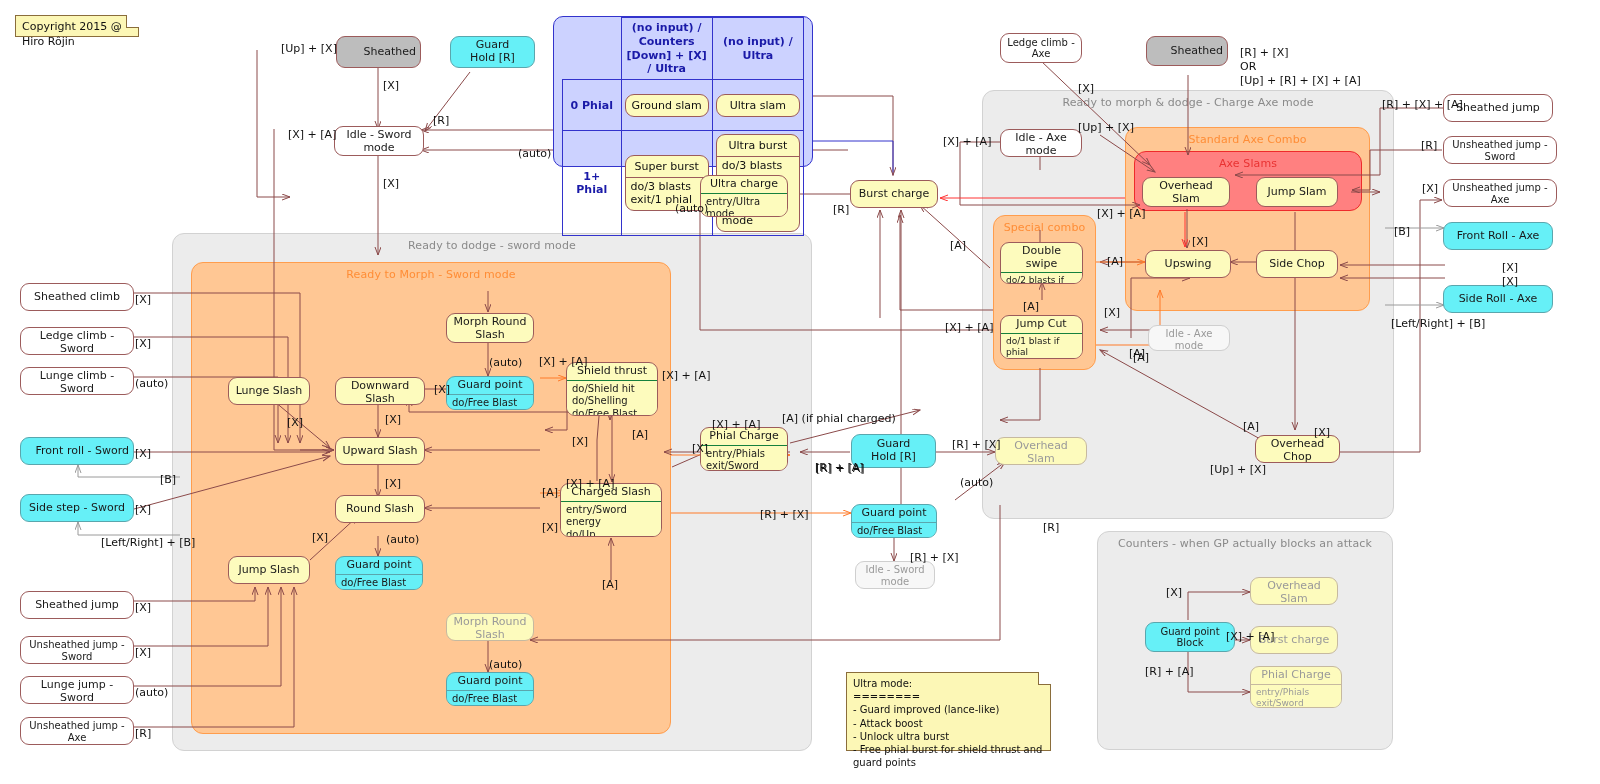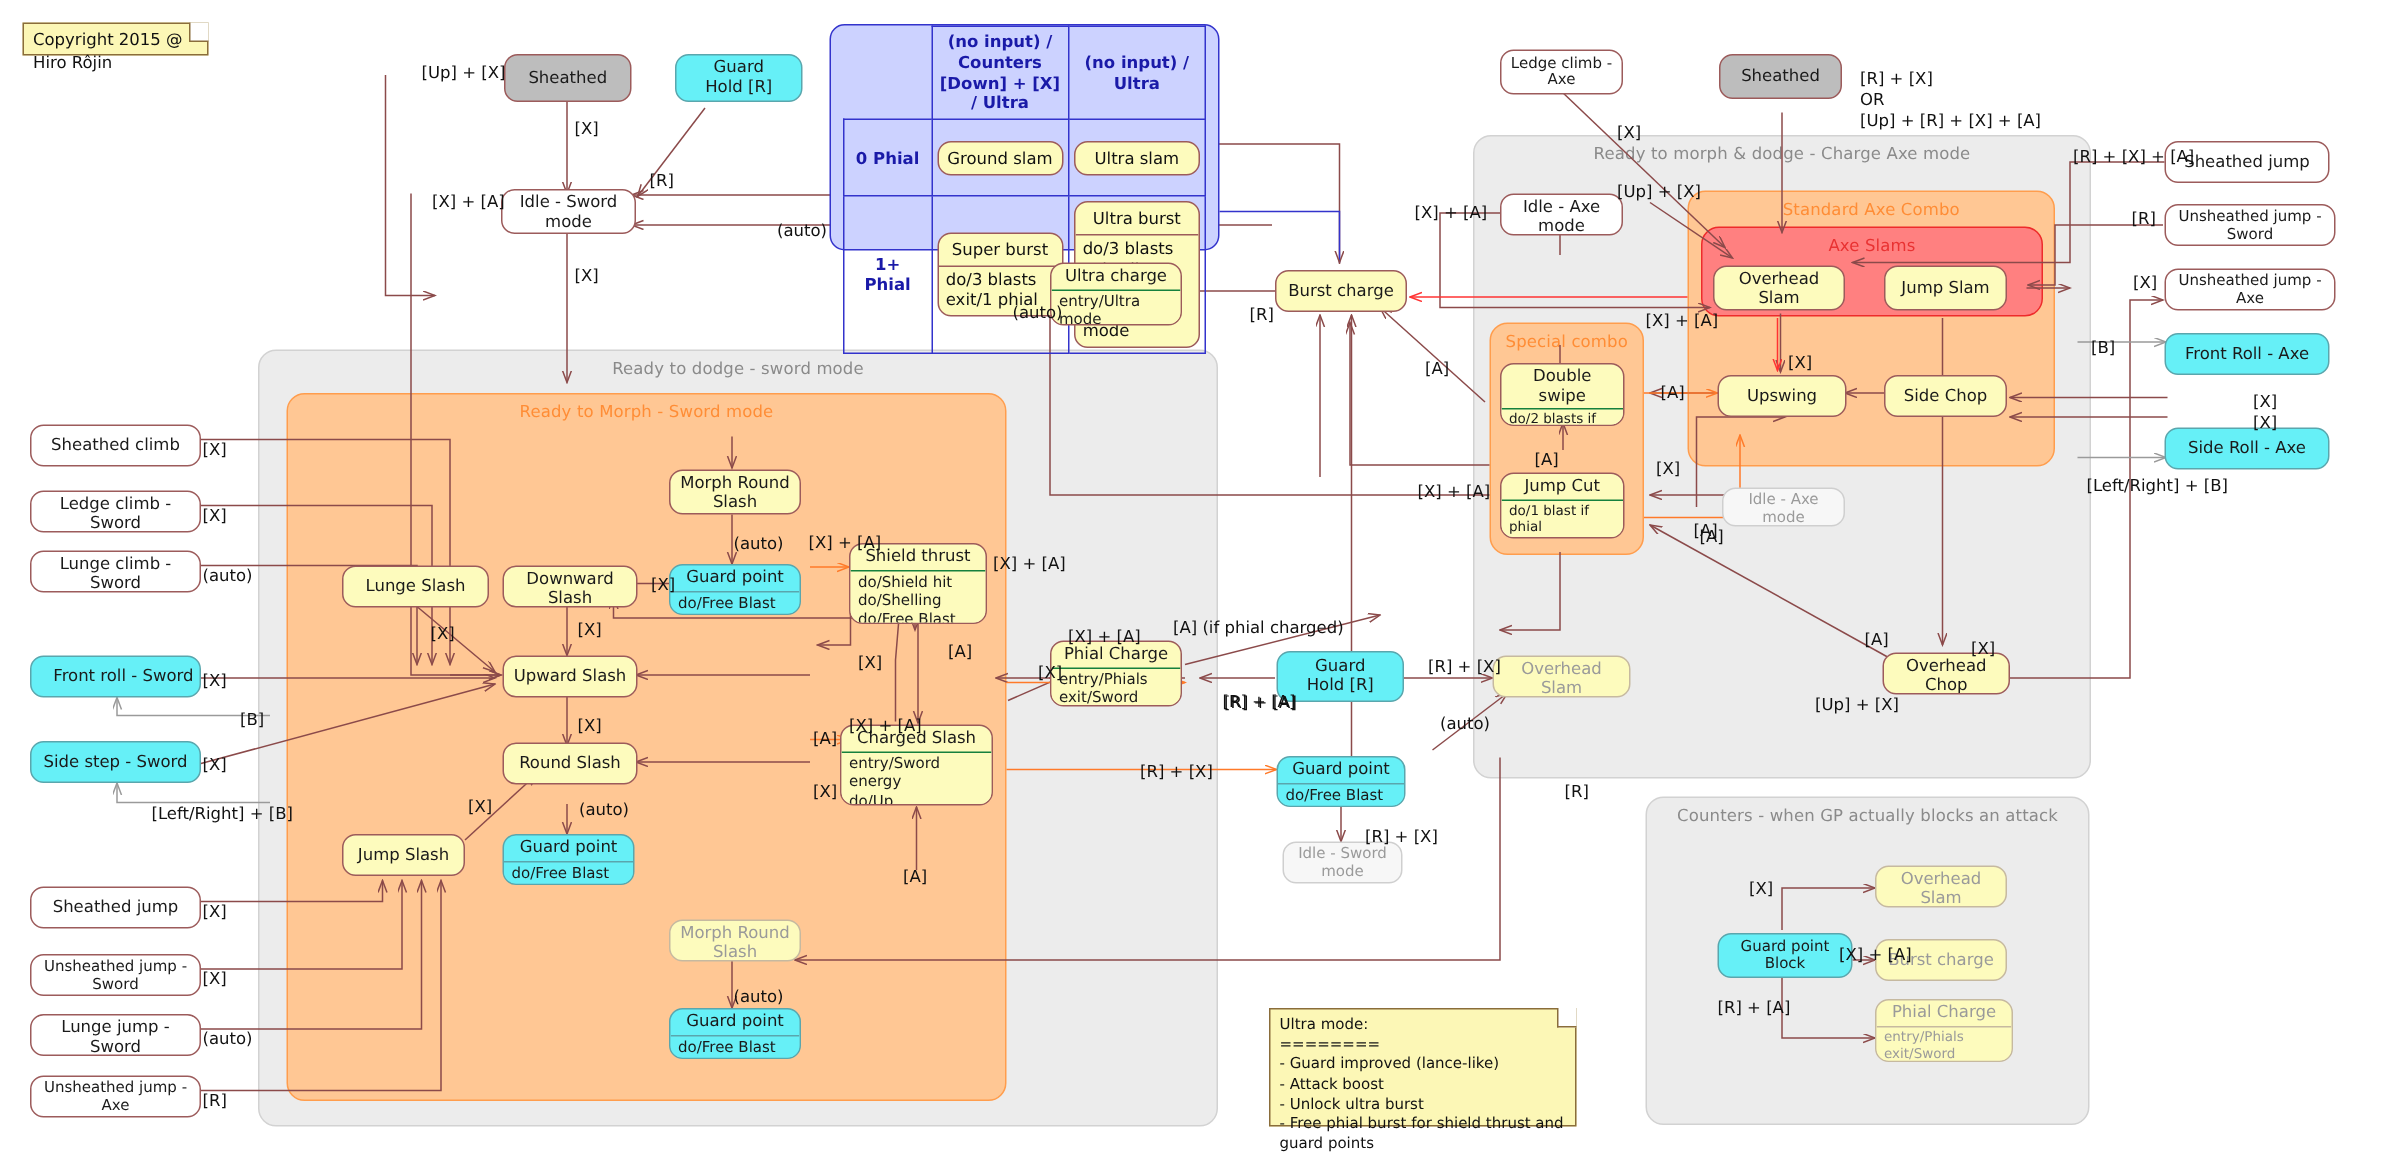--- a/index.html
+++ b/index.html
@@ -25,21 +25,21 @@
   .node .hd{flex:1;display:flex;align-items:center;justify-content:center;
             text-align:center;font-size:11px;line-height:1.15;padding:2px 4px;
             color:#1a1a1a;}
   .node .bd{border-top:1px solid #15803d;font-size:11px;line-height:1.25;
             padding:2px 5px 3px 5px;color:#1a1a1a;white-space:pre-line;}
   .n-white{background:#ffffff;}
   .n-yellow{background:#fdfbbd;}
   .n-yellow .bd{background:#fdfbbd;}
   .n-cyan{background:#66f0f7;border-color:#5aa6ad;}
   .n-cyan .bd{border-top-color:#5aa6ad;background:#66f0f7;}
-  .n-grey{background:#bdbdbd;border-color:#9c5b5b;}
+  .n-grey{background:#bdbdbd;border-color:#9c5b5b;align-items:flex-end;}
   .n-ghost{background:#f7f7f7;border:1px solid #cfcfcf;}
   .n-ghost .hd{color:#9a9a9a;}
   .faded .hd,.faded .bd{color:#9a9a9a;}
   .faded{border-color:#c6b9a0;}
   .faded .bd{border-top-color:#c6b9a0;}
   .cfade{color:#4bbec6;}
 
   
   .note{position:absolute;box-sizing:border-box;background:#fcf7b6;
         border:1px solid #8a6d3b;font-size:11px;line-height:1.32;
@@ -319,21 +319,21 @@
   <div class="node n-white" style="left:20px;top:636px;width:114px;height:28px;">
     <div class="hd" style="font-size:10px;">Unsheathed jump - Sword</div>
     </div>
   <div class="node n-white" style="left:20px;top:676px;width:114px;height:28px;">
     <div class="hd">Lunge jump - Sword</div>
     </div>
   <div class="node n-white" style="left:20px;top:717px;width:114px;height:28px;">
     <div class="hd" style="font-size:10px;">Unsheathed jump - Axe</div>
     </div>
 
-  <div class="node n-yellow" style="left:228px;top:377px;width:98px;height:28px;">
+  <div class="node n-yellow" style="left:228px;top:377px;width:82px;height:28px;">
     <div class="hd">Lunge Slash</div>
     </div>
   <div class="node n-yellow" style="left:335px;top:377px;width:90px;height:28px;">
     <div class="hd">Downward Slash</div>
     </div>
   <div class="node n-yellow" style="left:446px;top:313px;width:88px;height:30px;">
     <div class="hd">Morph Round Slash</div>
     </div>
   <div class="node n-cyan" style="left:446px;top:376px;width:88px;height:34px;">
     <div class="hd faded cfade">Guard point</div>

